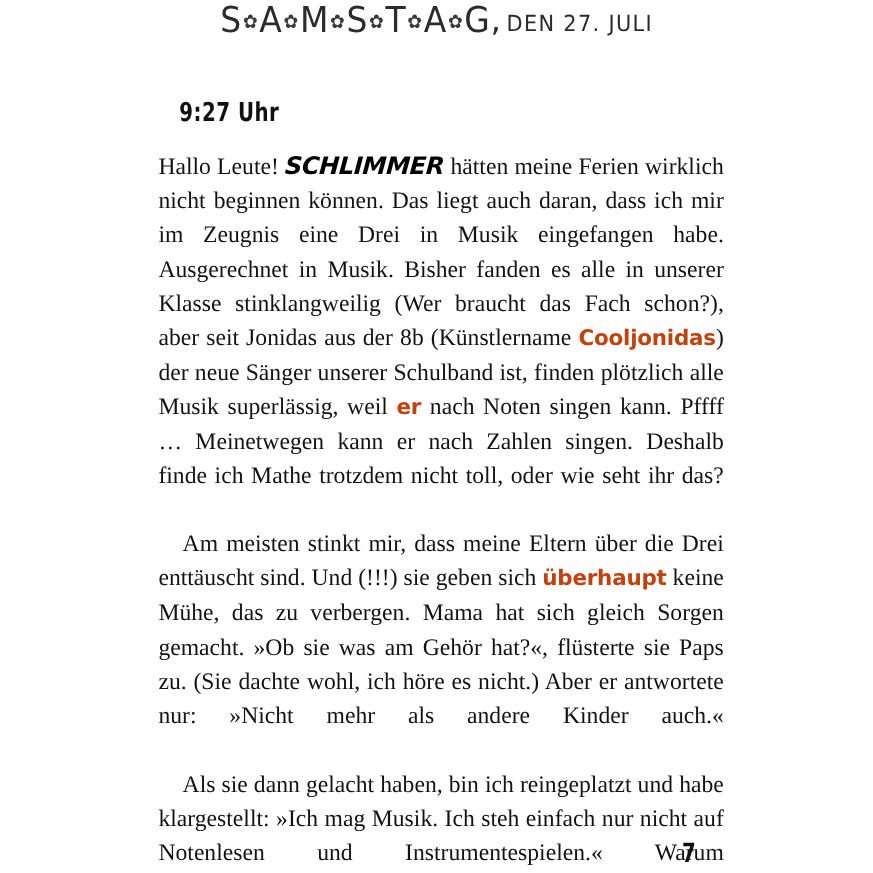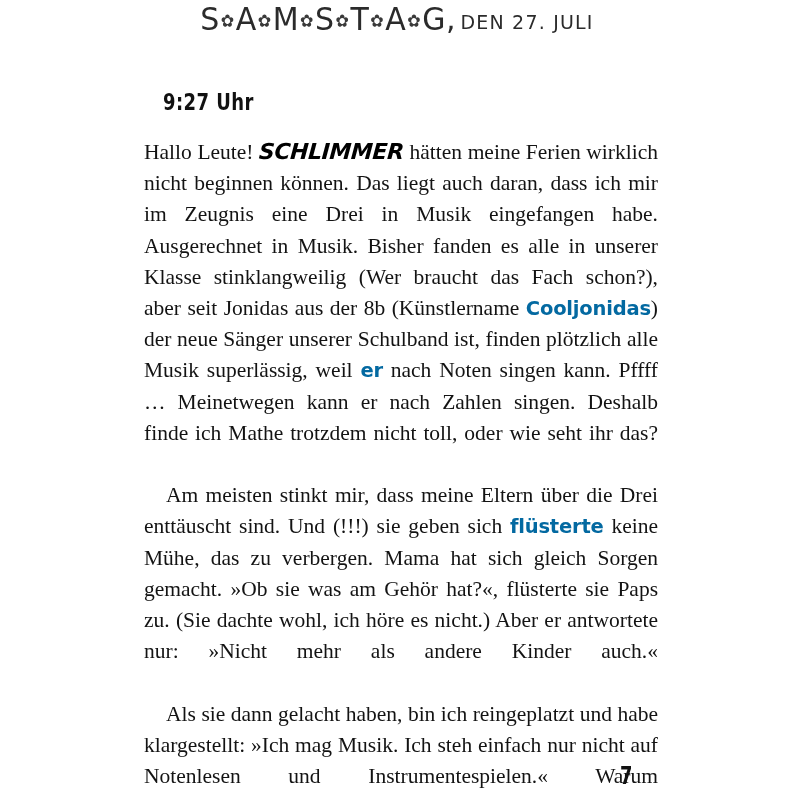--- a/index.html
+++ b/index.html
@@ -128,21 +128,21 @@
     display: inline-block;
     color: #000000;
   }
 
   
   .marker {
     font-family: "DejaVu Sans", "Liberation Sans", sans-serif;
     font-weight: bold;
     font-size: 19.5px;
     letter-spacing: -0.2px;
-    color: #0369a1;
+    color: #c2410c;
   }
 
   
   .page-number {
     position: absolute;
     left: 620px;
     top: 762px;
     font-family: "DejaVu Sans", "Liberation Sans", sans-serif;
     font-weight: bold;
     font-size: 21px;
@@ -157,19 +157,19 @@
 <div id="page">
 
   <div class="day-heading">
     <span class="daywords" id="day-word"><span>S</span><span class="flower">✿</span><span>A</span><span class="flower">✿</span><span>M</span><span class="flower">✿</span><span>S</span><span class="flower">✿</span><span>T</span><span class="flower">✿</span><span>A</span><span class="flower">✿</span><span>G</span></span><span class="comma">,</span><span class="datewords">DEN 27. JULI</span>
   </div>
 
   <div class="time-stamp">9:27 Uhr</div>
 
   <div class="body-copy" id="body-copy">
       <p>Hallo Leute! <span class="grunge">SCHLIMMER</span> hätten meine Ferien wirk­lich nicht beginnen können. Das liegt auch daran, dass ich mir im Zeugnis eine Drei in Musik eingefangen habe. Ausgerechnet in Musik. Bisher fanden es alle in unserer Klasse stinklangweilig (Wer braucht das Fach schon?), aber seit Jonidas aus der 8b (Künstlername <span class="marker">Cooljonidas</span>) der neue Sänger unserer Schulband ist, finden plötzlich alle Musik superlässig, weil <span class="marker">er</span> nach Noten singen kann. Pffff … Meinetwegen kann er nach Zahlen singen. Des­halb finde ich Mathe trotzdem nicht toll, oder wie seht ihr das?</p>
-      <p class="indented">Am meisten stinkt mir, dass meine Eltern über die Drei enttäuscht sind. Und (!!!) sie geben sich <span class="marker">flüsterte</span> keine Mühe, das zu verbergen. Mama hat sich gleich Sorgen gemacht. »Ob sie was am Gehör hat?«, flüsterte sie Paps zu. (Sie dachte wohl, ich höre es nicht.) Aber er antwortete nur: »Nicht mehr als andere Kinder auch.«</p>
+      <p class="indented">Am meisten stinkt mir, dass meine Eltern über die Drei enttäuscht sind. Und (!!!) sie geben sich <span class="marker">überhaupt</span> keine Mühe, das zu verbergen. Mama hat sich gleich Sorgen gemacht. »Ob sie was am Gehör hat?«, flüsterte sie Paps zu. (Sie dachte wohl, ich höre es nicht.) Aber er antwortete nur: »Nicht mehr als andere Kinder auch.«</p>
       <p class="indented">Als sie dann gelacht haben, bin ich reingeplatzt und habe klargestellt: »Ich mag Musik. Ich steh einfach nur nicht auf Notenlesen und Instrumentespielen.« Warum</p>
     </div>
 
   <div class="page-number">7</div>
 
 </div>
 
 </body></html>

